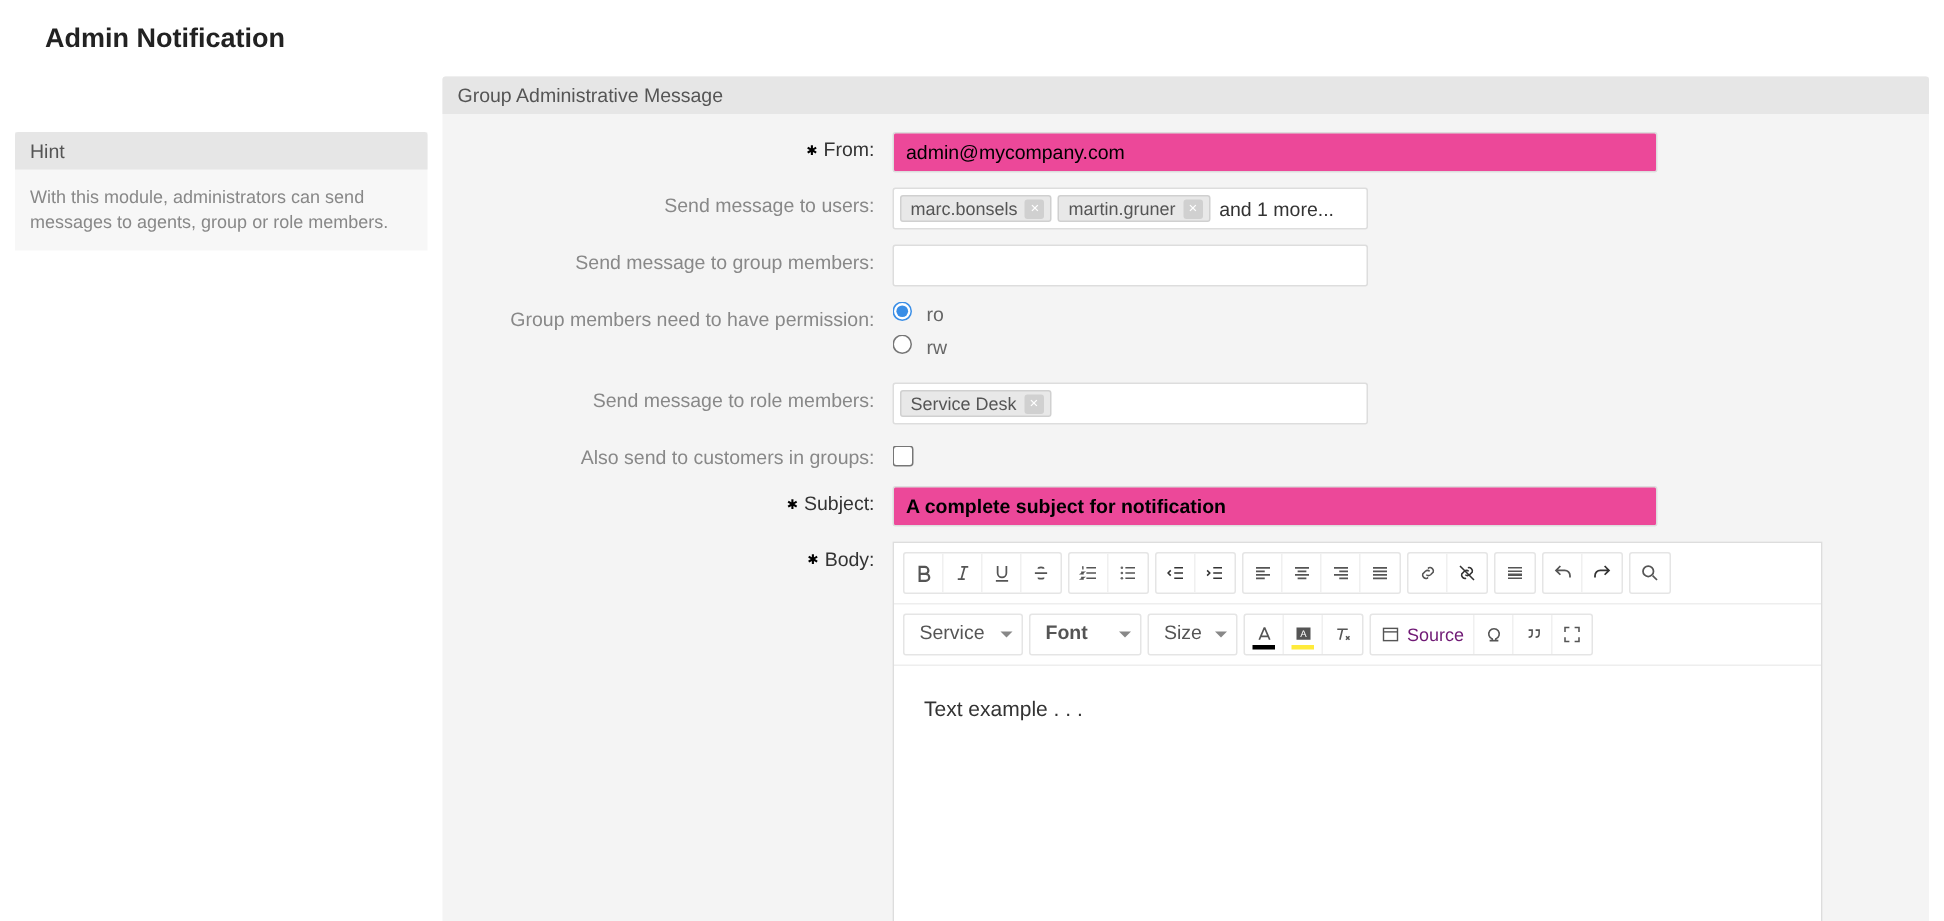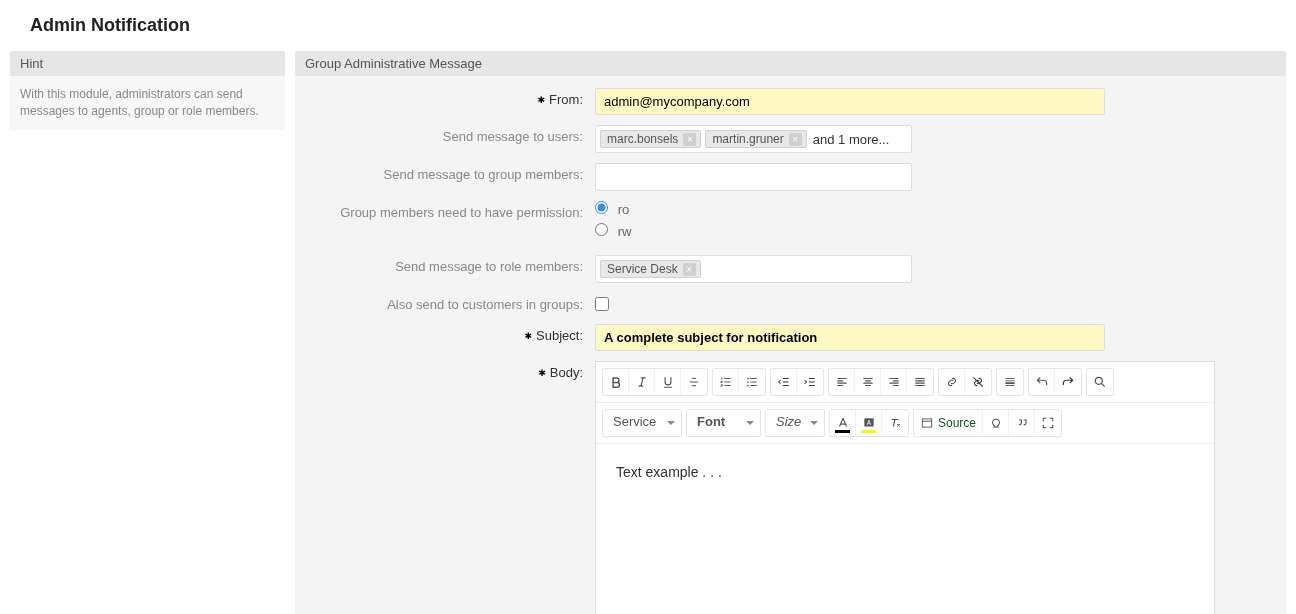--- a/index.html
+++ b/index.html
@@ -3,49 +3,49 @@
 <meta charset="utf-8">
 <style>
 * { box-sizing: border-box; margin: 0; padding: 0; }
 body { font-family: Arial, Helvetica, sans-serif; font-size: 13px; color: #333; background: #fff; width: 1296px; }
 .page { padding: 10px 10px 20px 10px; }
 .page-title { font-size: 18px; font-weight: bold; margin: 5px 0 15px 20px; color: #222; }
 .layout { display: flex; gap: 10px; }
 .sidebar { width: 275px; }
 .main { flex: 1; background: #f4f4f4; border-radius: 2px; padding-bottom: 20px; }
 .panel-header { background: #e6e6e6; padding: 5px 10px; font-size: 13px; color: #555; border-radius: 2px 2px 0 0; }
-.hint-box { background: #f7f7f7; }
+.hint-box { background: #f7f7f7; margin-top: 37px; }
 .hint-body { padding: 10px; font-size: 12px; color: #888; line-height: 1.4; }
 .form { padding: 12px 20px 0 20px; }
 .row { display: flex; align-items: flex-start; margin-bottom: 10px; }
 .label-col { width: 280px; text-align: right; padding-right: 12px; padding-top: 4px; font-size: 13px; color: #888; }
 .label-col.req::before { content: "✱"; font-size: 9px; color: #000; margin-right: 4px; vertical-align: 1px; }
 .label-col.req { color: #333; }
 .field-col { flex: 1; max-width: 620px; }
-.text-input { width: 510px; padding: 5px 8px; border: 1px solid #ddd; border-radius: 2px; font-size: 13px; background: #fef9c3; }
+.text-input { width: 510px; padding: 5px 8px; border: 1px solid #ddd; border-radius: 2px; font-size: 13px; background: #ec4899; }
 .tag-input { width: 317px; min-height: 28px; padding: 3px 4px; border: 1px solid #ddd; border-radius: 2px; background: #fff; display: flex; flex-wrap: wrap; align-items: center; gap: 4px; }
 .tag { display: inline-flex; align-items: center; background: #e8e8e8; border: 1px solid #d0d0d0; border-radius: 2px; padding: 1px 4px 1px 6px; font-size: 12px; color: #555; }
 .tag .x { margin-left: 5px; background: #d0d0d0; color: #fff; width: 13px; height: 13px; display: inline-flex; align-items: center; justify-content: center; font-size: 10px; border-radius: 2px; cursor: pointer; }
 .more-text { font-size: 13px; color: #333; padding-left: 2px; }
 .radio-group label { display: block; font-size: 13px; color: #666; margin-bottom: 6px; }
 .radio-group input { margin-right: 6px; accent-color: #3a8ee6; }
 .checkbox { width: 14px; height: 14px; }
 .editor { border: 1px solid #ddd; background: #fff; width: 620px; }
 .toolbar { padding: 6px; display: flex; flex-wrap: wrap; gap: 4px; border-bottom: 1px solid #eee; }
 .tb-group { display: inline-flex; border: 1px solid #e5e5e5; border-radius: 2px; background: #fff; }
 .tb-btn { width: 26px; height: 26px; display: inline-flex; align-items: center; justify-content: center; border-right: 1px solid #f0f0f0; cursor: pointer; }
 .tb-btn:last-child { border-right: none; }
 .tb-btn svg { width: 14px; height: 14px; fill: #666; }
 .tb-btn.disabled svg { fill: #ccc; }
 .tb-select { border: 1px solid #e5e5e5; border-radius: 2px; padding: 4px 20px 4px 10px; font-size: 13px; color: #555; background: #fff; position: relative; cursor: pointer; min-width: 70px; }
 .tb-select::after { content: ""; position: absolute; right: 6px; top: 11px; border-left: 4px solid transparent; border-right: 4px solid transparent; border-top: 4px solid #888; }
 .color-btn { position: relative; }
 .color-btn .sw { position: absolute; bottom: 3px; left: 5px; right: 5px; height: 3px; }
 .editor-body { padding: 20px; min-height: 220px; font-size: 14px; color: #333; outline: none; position: relative; }
-.source-btn { width: auto; padding: 0 6px; gap: 4px; font-size: 12px; color: #14532d; }
+.source-btn { width: auto; padding: 0 6px; gap: 4px; font-size: 12px; color: #701a75; }
 </style>
 </head>
 <body>
 
 <div class="page">
   <h1 class="page-title">Admin Notification</h1>
 
   <div class="layout">
     <div class="sidebar">
       <div class="hint-box">
@@ -247,21 +247,21 @@
                         <circle cx="10" cy="10" r="6" stroke="#555" stroke-width="2" fill="none"></circle>
                         <path d="M15 15l5 5" stroke="#555" stroke-width="2"></path>
                       </svg>
                     </span>
                 </div>
               </div>
 
               <div class="toolbar">
                 <div class="tb-select" style="min-width:80px;">Service</div>
                 <div class="tb-select" style="min-width:75px;font-weight:bold;">Font</div>
-                <div class="tb-select" style="min-width:60px;font-style:italic;">Size</div>
+                <div class="tb-select" style="min-width:60px;">Size</div>
                 <div class="tb-group">
                   <span class="tb-btn color-btn">
                       <svg viewBox="0 0 24 24">
                         <path d="M12 4l6 14M12 4L6 18M8 14h8" stroke="#555" stroke-width="2" fill="none"></path>
                       </svg>
                       <span class="sw" style="background:#000;"></span>
                     </span>
                   <span class="tb-btn color-btn">
                       <svg viewBox="0 0 24 24">
                         <rect x="4" y="4" width="16" height="14" fill="#555"></rect>

